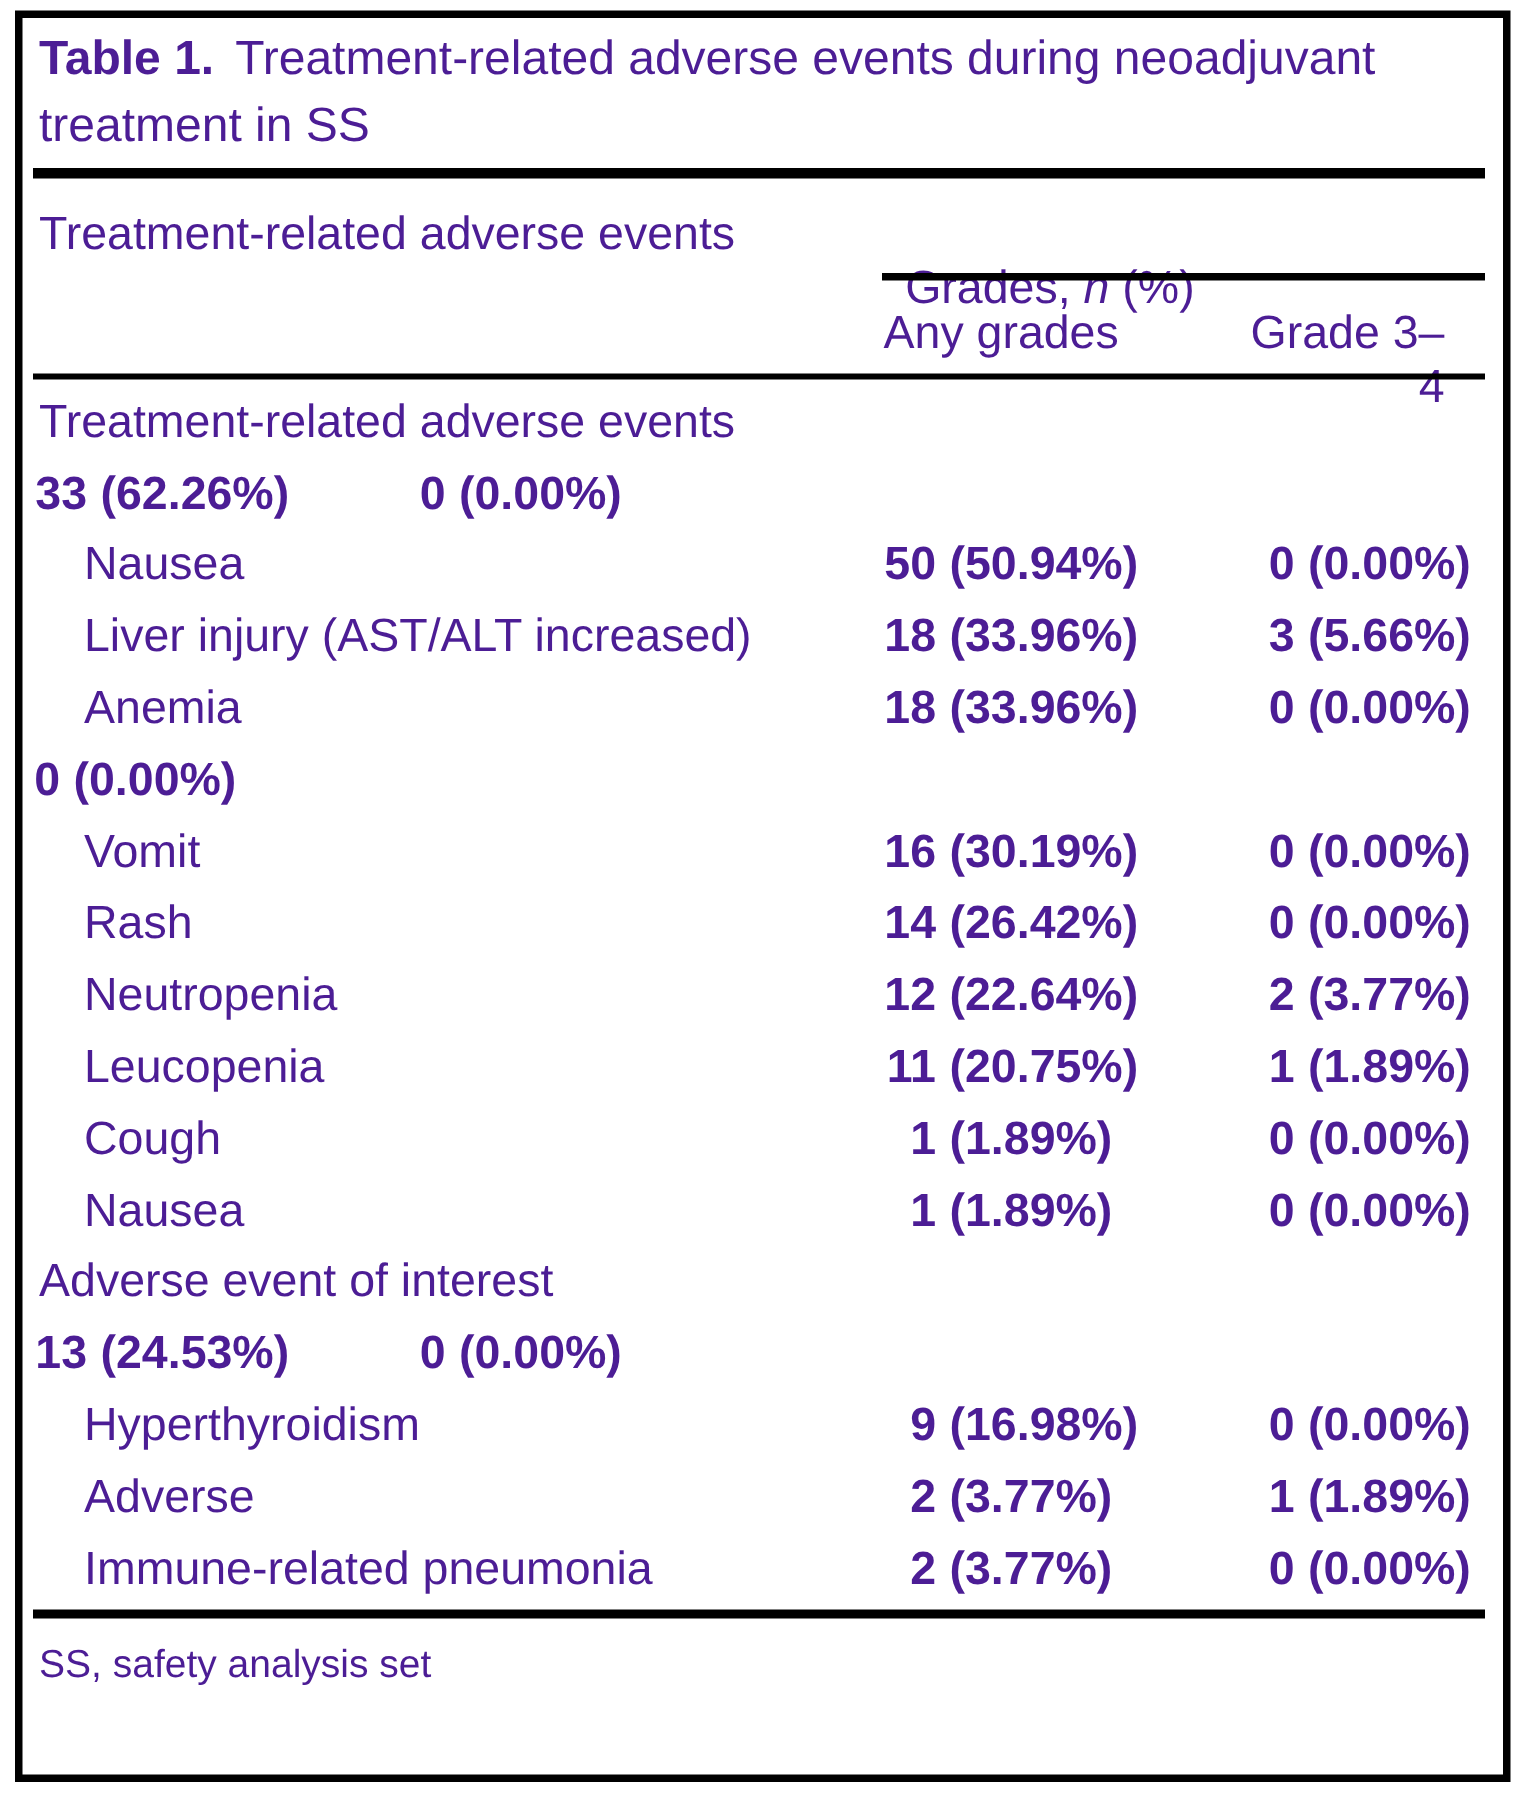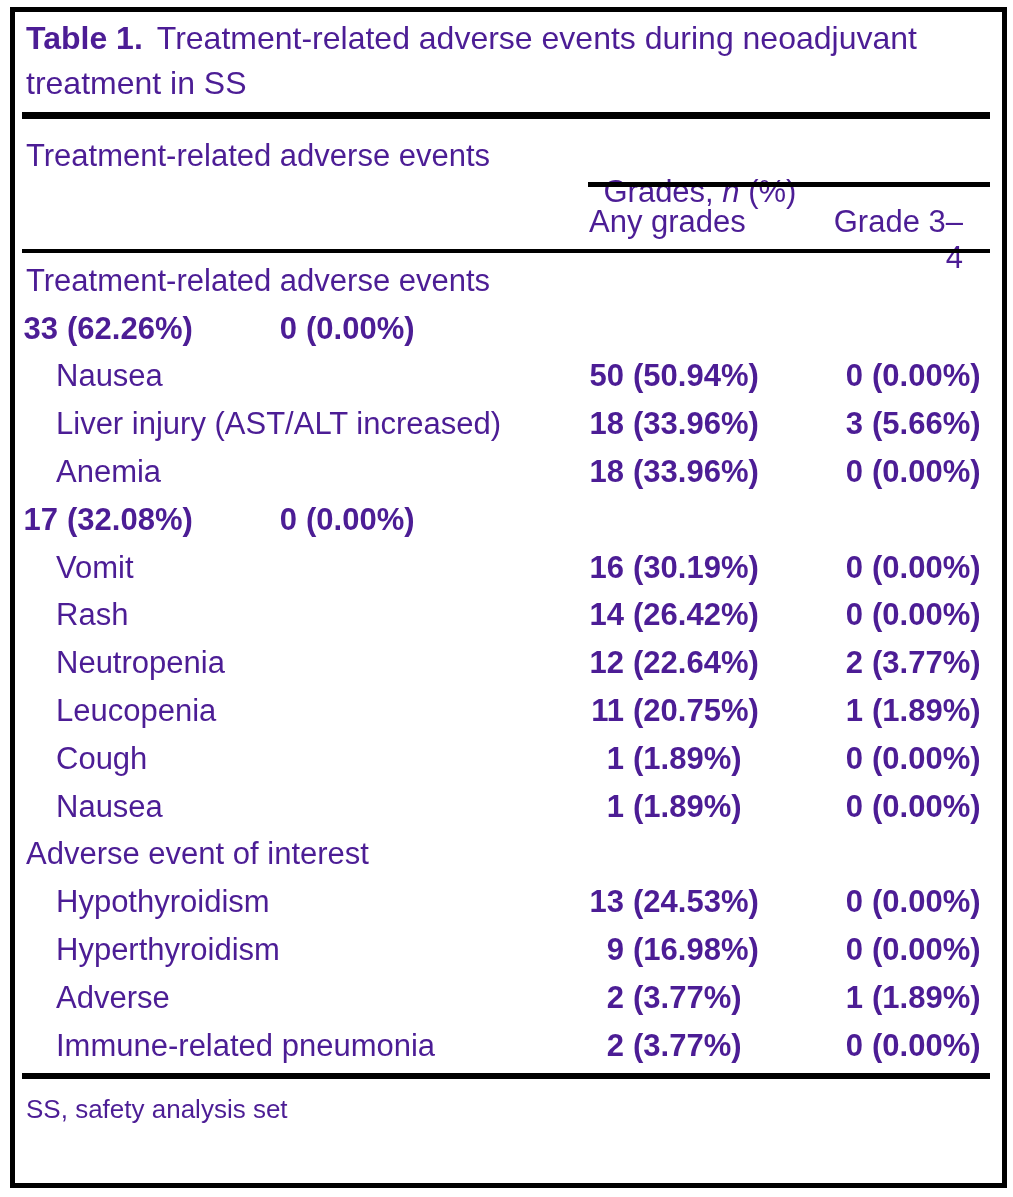--- a/index.html
+++ b/index.html
@@ -129,24 +129,20 @@
         <div class="cell c2">
           <div class="num">18</div>
           <div class="pct">(33.96%)</div>
         </div>
         <div class="cell c3">
           <div class="num">0</div>
           <div class="pct">(0.00%)</div>
         </div>
       </div>
       <div class="row">
-        <div class="cell c2">
-          <div class="num">17</div>
-          <div class="pct">(32.08%)</div>
-        </div>
         <div class="cell c3">
           <div class="num">0</div>
           <div class="pct">(0.00%)</div>
         </div>
       </div>
       <div class="row">
         <div class="label item">Vomit</div>
         <div class="cell c2">
           <div class="num">16</div>
           <div class="pct">(30.19%)</div>
@@ -208,21 +204,20 @@
         </div>
         <div class="cell c3">
           <div class="num">0</div>
           <div class="pct">(0.00%)</div>
         </div>
       </div>
       <div class="row">
         <div class="label">Adverse event of interest</div>
       </div>
       <div class="row">
-        <div class="label item">Hypothyroidism</div>
         <div class="cell c2">
           <div class="num">13</div>
           <div class="pct">(24.53%)</div>
         </div>
         <div class="cell c3">
           <div class="num">0</div>
           <div class="pct">(0.00%)</div>
         </div>
       </div>
       <div class="row">

